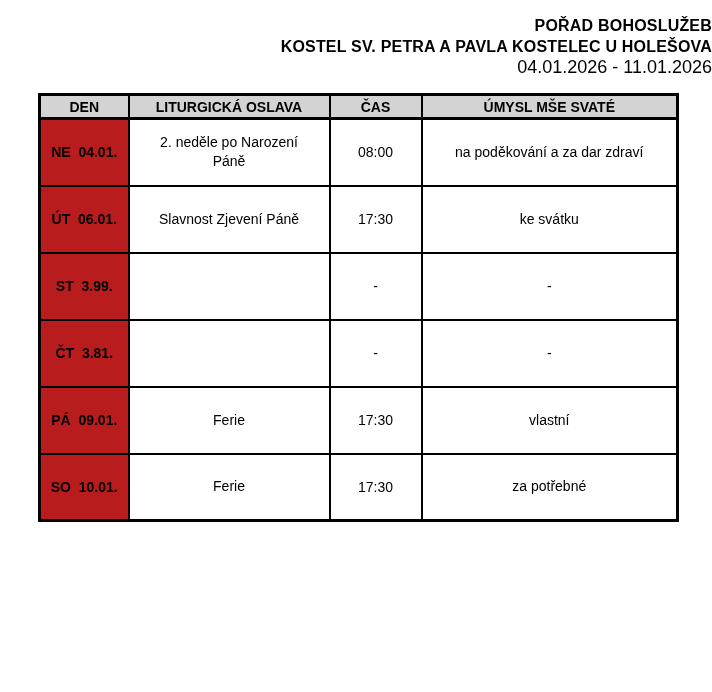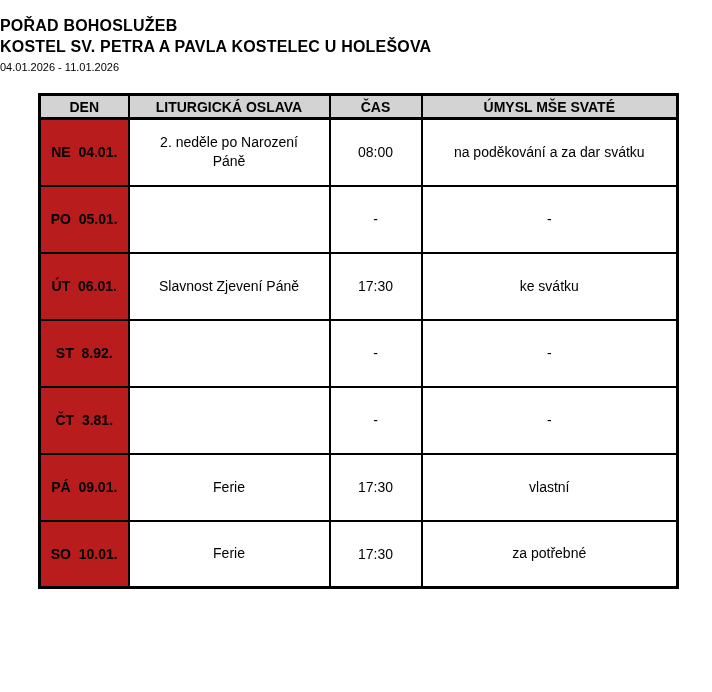--- a/index.html
+++ b/index.html
@@ -11,30 +11,30 @@
     color: #000000;
   }
   .page {
     width: 712px;
     height: 692px;
     background: #ffffff;
     overflow: hidden;
   }
   .title-block {
     padding-top: 15px;
-    text-align: left;
+    text-align: right;
     line-height: 21px;
   }
   .title-line-1, .title-line-2 {
     font-size: 16px;
     font-weight: bold;
     letter-spacing: 0.2px;
   }
   .title-line-3 {
-    font-size: 11px;
+    font-size: 18px;
     font-weight: normal;
   }
   table.schedule {
     border-collapse: collapse;
     table-layout: fixed;
     width: 638px;
     margin: 15px 0 0 38px;
     border: 3px solid #000000;
   }
   table.schedule th, table.schedule td {
@@ -86,36 +86,30 @@
         <th>LITURGICKÁ OSLAVA</th>
         <th>ČAS</th>
         <th>ÚMYSL MŠE SVATÉ</th>
       </tr>
     </thead>
     <tbody>
       <tr>
         <td class="den-cell">NE  04.01.</td>
         <td class="oslava-cell">2. neděle po Narození Páně</td>
         <td class="cas-cell">08:00</td>
-        <td class="umysl-cell">na poděkování a za dar svátku</td>
-      </tr>
-      <tr>
-        <td class="den-cell">PO  05.01.</td>
-        <td class="oslava-cell"></td>
-        <td class="cas-cell">-</td>
-        <td class="umysl-cell">-</td>
+        <td class="umysl-cell">na poděkování a za dar zdraví</td>
       </tr>
       <tr>
         <td class="den-cell">ÚT  06.01.</td>
         <td class="oslava-cell">Slavnost Zjevení Páně</td>
         <td class="cas-cell">17:30</td>
         <td class="umysl-cell">ke svátku</td>
       </tr>
       <tr>
-        <td class="den-cell">ST  8.92.</td>
+        <td class="den-cell">ST  3.99.</td>
         <td class="oslava-cell"></td>
         <td class="cas-cell">-</td>
         <td class="umysl-cell">-</td>
       </tr>
       <tr>
         <td class="den-cell">ČT  3.81.</td>
         <td class="oslava-cell"></td>
         <td class="cas-cell">-</td>
         <td class="umysl-cell">-</td>
       </tr>

